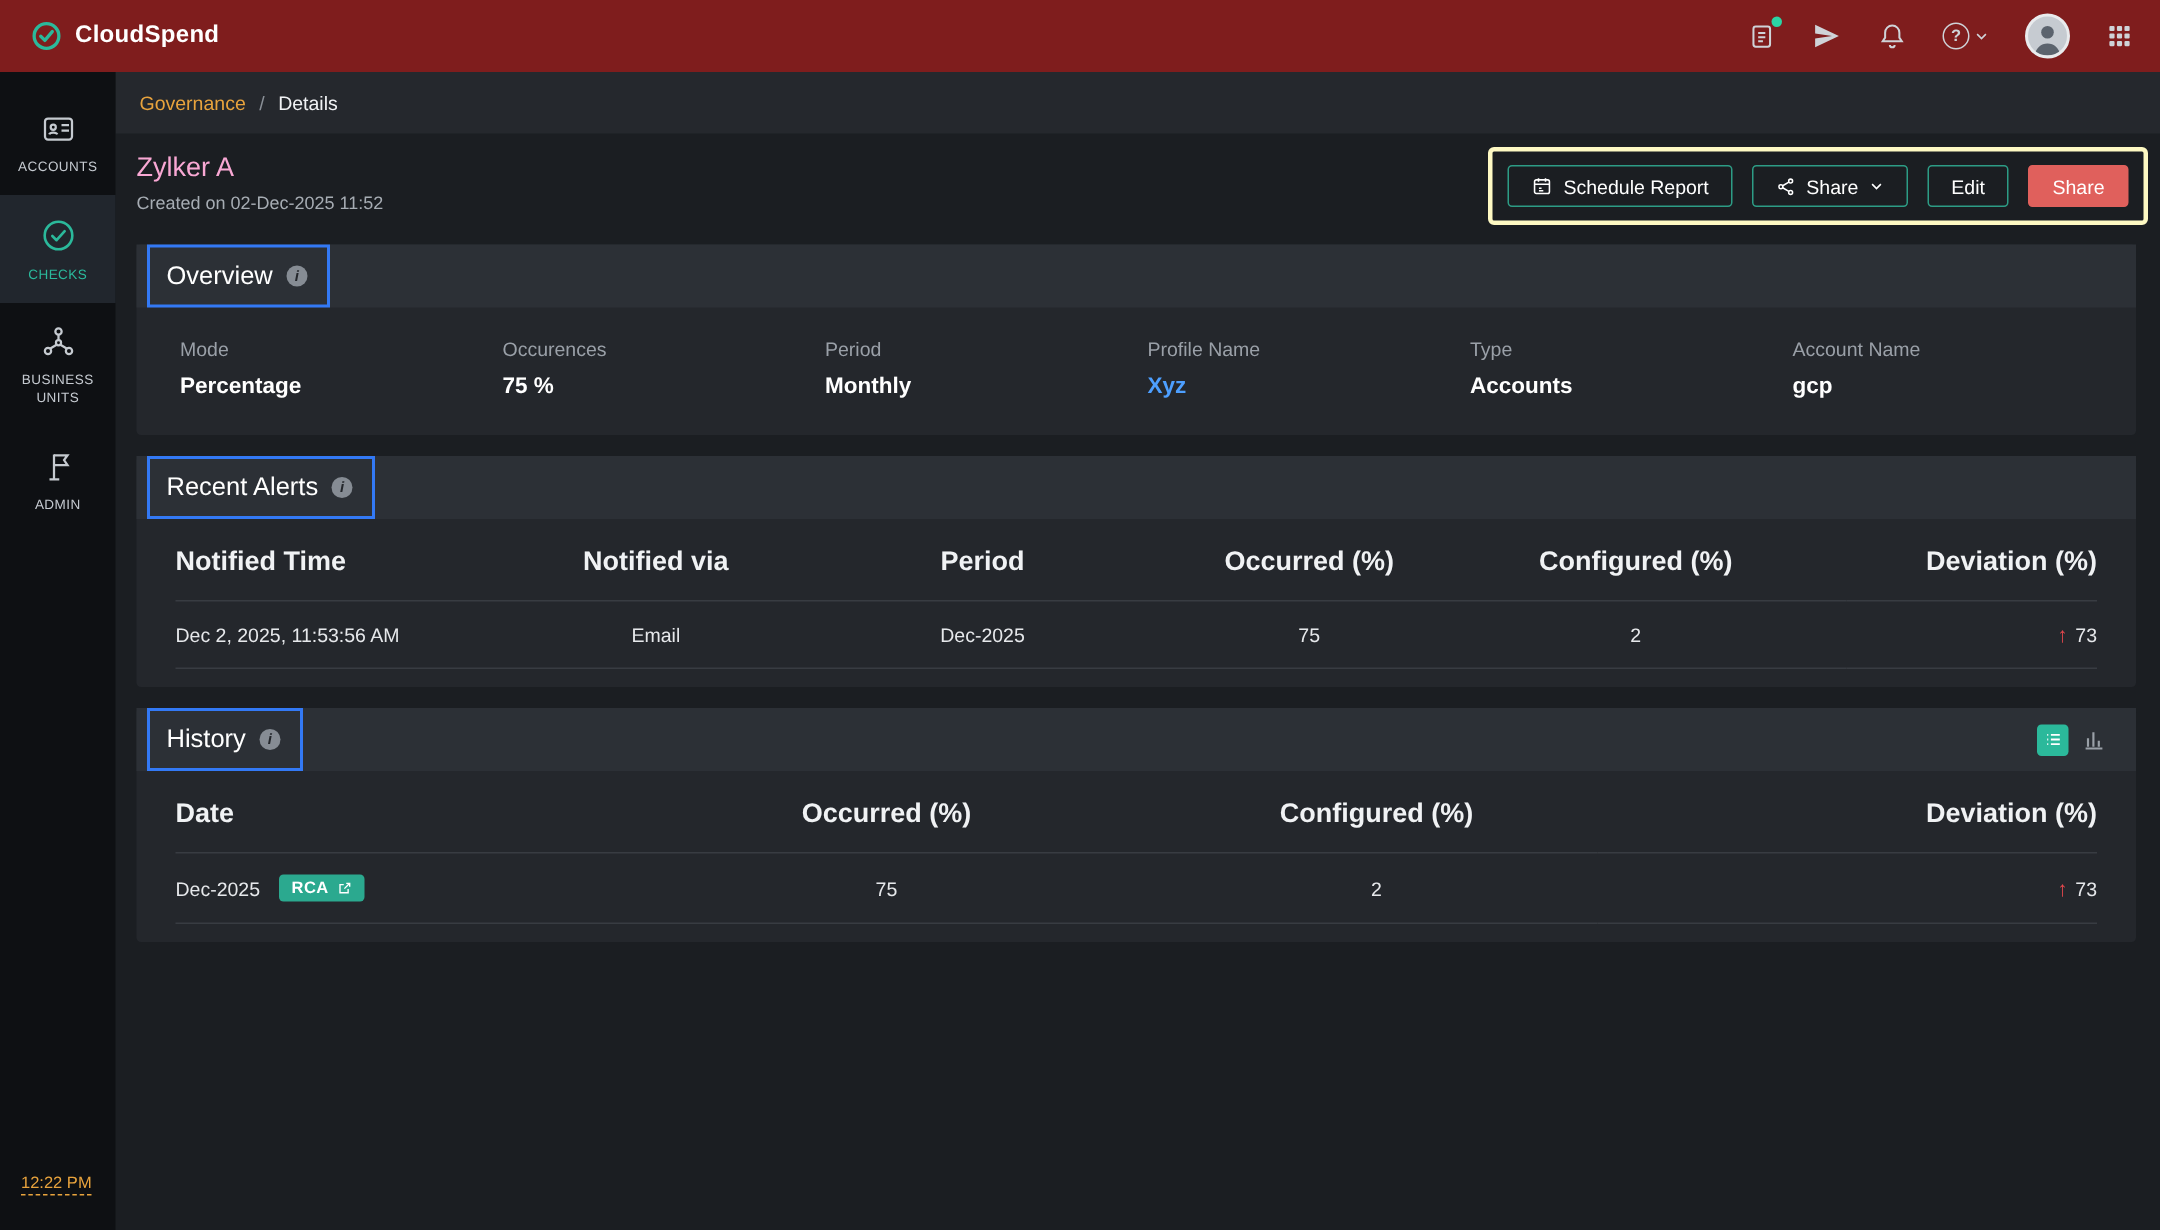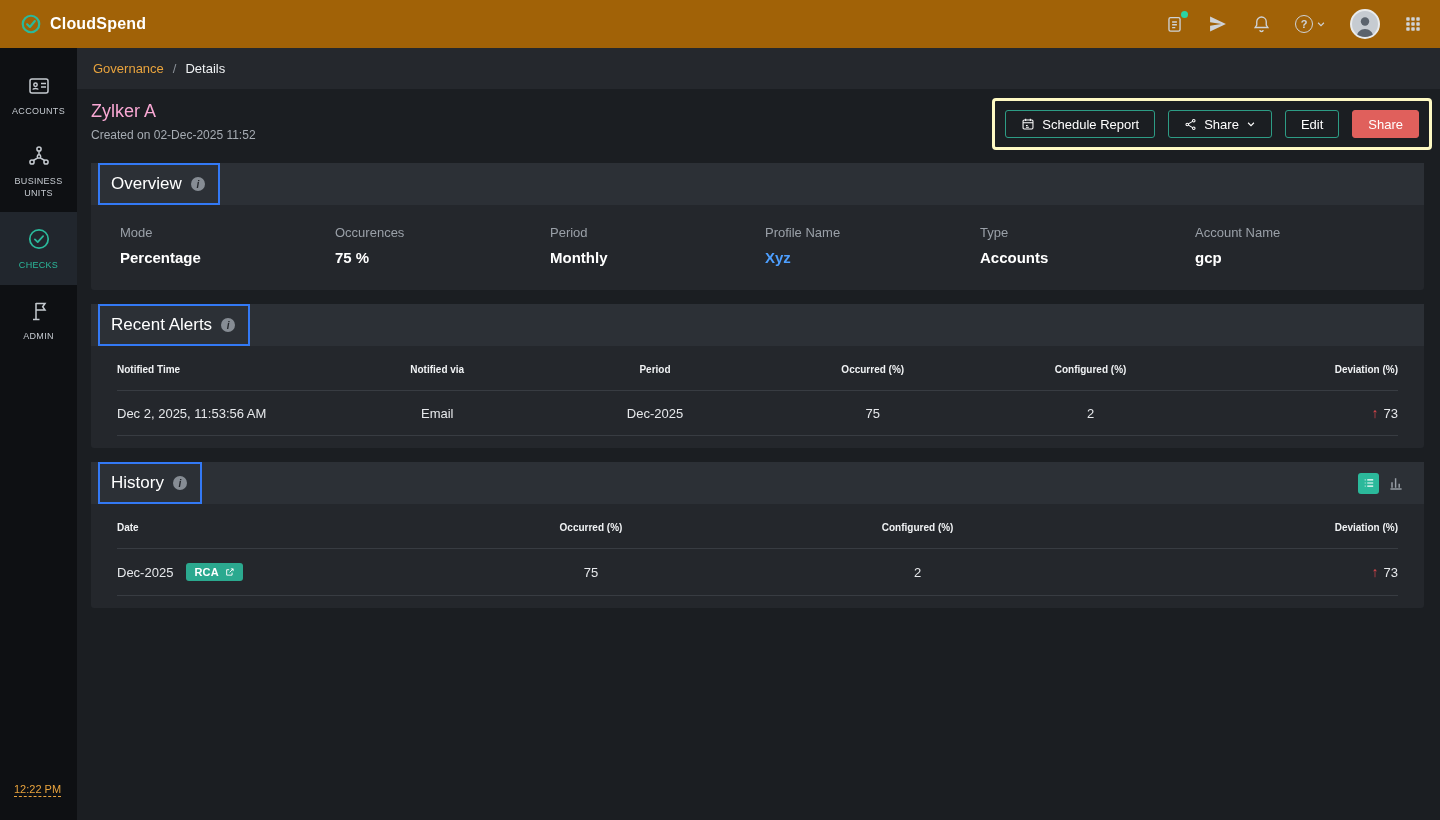--- a/index.html
+++ b/index.html
@@ -6,21 +6,21 @@
   html, body { margin: 0; padding: 0; }
   body {
     width: 1440px; height: 820px; overflow: hidden; position: relative;
     background: #1b1e22; color: #e9ebee;
     font-family: "Liberation Sans", sans-serif;
   }
   button { font-family: "Liberation Sans", sans-serif; }
 
   
   .topbar {
-    height: 48px; background: #a16207; display: flex; align-items: center;
+    height: 48px; background: #7f1d1d; display: flex; align-items: center;
     justify-content: space-between; padding: 0 18px 0 20px;
     position: absolute; top: 0; left: 0; right: 0; z-index: 30;
   }
   .brand { display: flex; align-items: center; gap: 8px; cursor: pointer; }
   .brand-text { font-size: 16px; font-weight: bold; color: #ffffff; letter-spacing: .2px; }
   .topbar-right { display: flex; align-items: center; gap: 24px; }
   .tb-icon {
     background: none; border: none; padding: 0; cursor: pointer;
     color: #cfd3d8; position: relative; display: flex; align-items: center; gap: 3px;
   }
@@ -96,21 +96,21 @@
   }
 
   .ov-body { display: flex; padding: 20px 0 24px 29px; }
   .ov-field { width: 215px; }
   .ov-label { font-size: 13px; color: #9aa0a8; margin-bottom: 9px; }
   .ov-value { font-size: 15px; font-weight: 700; color: #ffffff; }
   .ov-value.link { color: #4d9fff; cursor: pointer; }
 
   .card-body { padding: 2px 26px 12px; }
   table { width: 100%; border-collapse: collapse; }
-  th { font-size: 10px; font-weight: 700; color: #f0f2f4; padding: 16px 0 15px; }
+  th { font-size: 18px; font-weight: 700; color: #f0f2f4; padding: 16px 0 15px; }
   td { font-size: 13px; color: #e6e8eb; padding: 14px 0;
        border-top: 1px solid #383c42; border-bottom: 1px solid #383c42; }
   .ta-l { text-align: left; } .ta-c { text-align: center; } .ta-r { text-align: right; }
 
   .dev-arrow { color: #e5484d; font-weight: 700; margin-right: 5px; font-size: 14px; }
 
   .date-cell { display: flex; align-items: center; gap: 13px; }
   .rca-badge {
     background: #2ba98f; color: #ffffff; font-size: 11px; font-weight: 700;
     padding: 3px 8px; border-radius: 3px; display: inline-flex; align-items: center;
@@ -189,36 +189,36 @@
 
 <nav class="sidebar">
   <div class="side-item">
     <svg width="24" height="24" viewBox="0 0 24 24" fill="none" stroke-width="1.5">
       <rect x="3" y="5" width="18" height="14" rx="2"></rect>
       <circle cx="8.5" cy="10.8" r="1.7"></circle>
       <path d="M5.8 15.6c.6-1.6 4.8-1.6 5.4 0M14 9.4h5M14 13h5"></path>
     </svg>
     <span class="side-label">ACCOUNTS</span>
   </div>
+  <div class="side-item active">
+    <svg width="26" height="26" viewBox="0 0 24 24" fill="none" stroke-width="1.6">
+      <circle cx="12" cy="12" r="8.5"></circle>
+      <path d="M8.2 12.3l2.6 2.6 5-5.6" stroke-linecap="round" stroke-linejoin="round"></path>
+    </svg>
+    <span class="side-label">CHECKS</span>
+  </div>
   <div class="side-item">
     <svg width="24" height="24" viewBox="0 0 24 24" fill="none" stroke-width="1.5">
       <circle cx="12" cy="5" r="2.1"></circle>
         <circle cx="5" cy="18" r="2.1"></circle>
         <circle cx="19" cy="18" r="2.1"></circle>
         <circle cx="12" cy="12.5" r="1.7"></circle>
       <path d="M12 7.2v3.6M10.7 13.8l-4.4 2.7M13.3 13.8l4.4 2.7"></path>
     </svg>
     <span class="side-label">BUSINESS UNITS</span>
-  </div>
-  <div class="side-item active">
-    <svg width="26" height="26" viewBox="0 0 24 24" fill="none" stroke-width="1.6">
-      <circle cx="12" cy="12" r="8.5"></circle>
-      <path d="M8.2 12.3l2.6 2.6 5-5.6" stroke-linecap="round" stroke-linejoin="round"></path>
-    </svg>
-    <span class="side-label">CHECKS</span>
   </div>
   <div class="side-item">
     <svg width="24" height="24" viewBox="0 0 24 24" fill="none" stroke-width="1.5">
       <path d="M9 20.5V4"></path>
       <path d="M9 4.5h9l-2.3 3.2L18 11H9"></path>
       <path d="M6 20.5h6.5"></path>
     </svg>
     <span class="side-label">ADMIN</span>
   </div>
 </nav>

